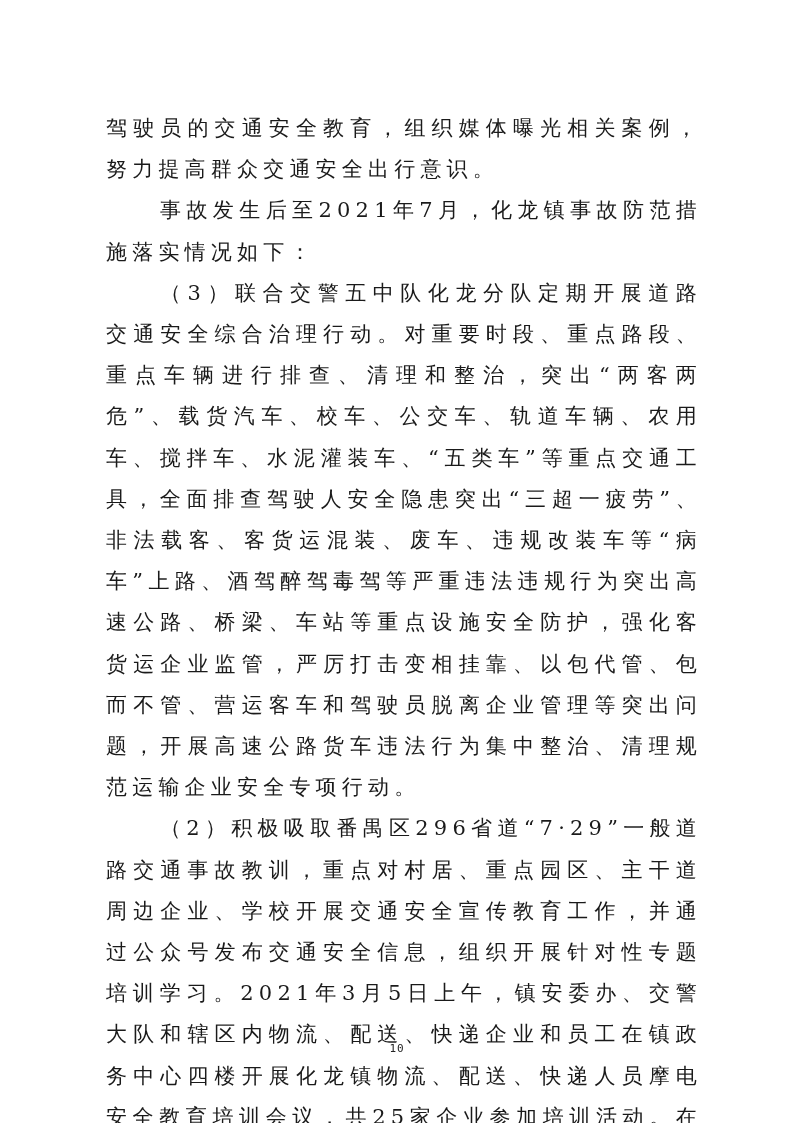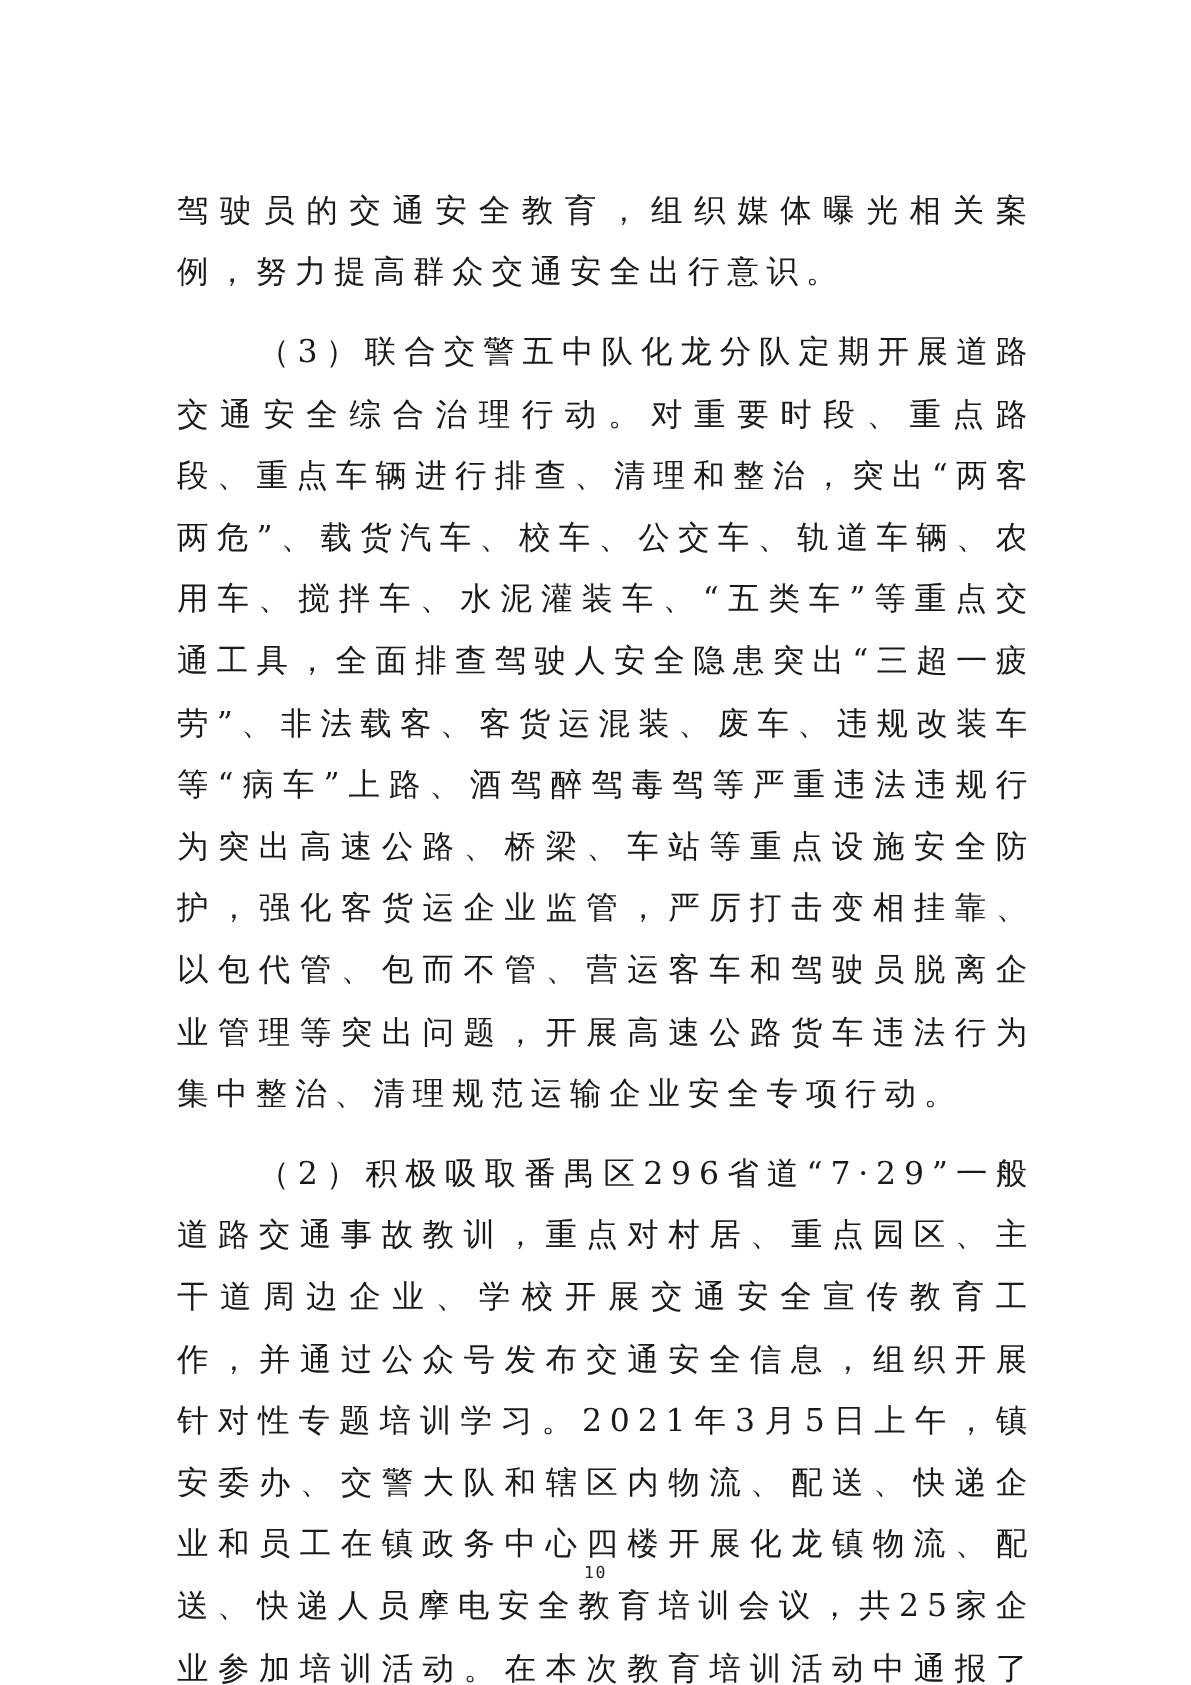--- a/index.html
+++ b/index.html
@@ -10,36 +10,37 @@
     top: 108px;
     width: 596px;
     font-family: "DejaVu Serif", "Liberation Serif", serif;
     font-size: 21px;
     line-height: 41.2px;
     color: #1a1a1a;
     letter-spacing: 5.2px;
     text-align: justify;
     text-align-last: left;
   }
-  .para { margin: 12px; padding: 0; }
+  .para { margin: 0; padding: 0; }
   .indent { text-indent: 54px; }
   .page-number {
     position: absolute;
     top: 1042px;
     left: 0;
     width: 794px;
     text-align: center;
     font-family: "DejaVu Sans Mono", "Liberation Mono", monospace;
     font-size: 11px;
     color: #222;
     letter-spacing: 1px;
   }
 </style>
 </head>
 <body>
 
 <div class="page">
   <p class="para">驾驶员的交通安全教育，组织媒体曝光相关案例，努力提高群众交通安全出行意识。</p>
+  <p class="para indent">事故发生后至2021年7月，化龙镇事故防范措施落实情况如下：</p>
   <p class="para indent">（3）联合交警五中队化龙分队定期开展道路交通安全综合治理行动。对重要时段、重点路段、重点车辆进行排查、清理和整治，突出“两客两危”、载货汽车、校车、公交车、轨道车辆、农用车、搅拌车、水泥灌装车、“五类车”等重点交通工具，全面排查驾驶人安全隐患突出“三超一疲劳”、非法载客、客货运混装、废车、违规改装车等“病车”上路、酒驾醉驾毒驾等严重违法违规行为突出高速公路、桥梁、车站等重点设施安全防护，强化客货运企业监管，严厉打击变相挂靠、以包代管、包而不管、营运客车和驾驶员脱离企业管理等突出问题，开展高速公路货车违法行为集中整治、清理规范运输企业安全专项行动。</p>
   <p class="para indent">（2）积极吸取番禺区296省道“7·29”一般道路交通事故教训，重点对村居、重点园区、主干道周边企业、学校开展交通安全宣传教育工作，并通过公众号发布交通安全信息，组织开展针对性专题培训学习。2021年3月5日上午，镇安委办、交警大队和辖区内物流、配送、快递企业和员工在镇政务中心四楼开展化龙镇物流、配送、快递人员摩电安全教育培训会议，共25家企业参加培训活动。在本次教育培训活动中通报了296省道“7·29”道路交通事故和2020年化龙镇辖区道路</p>
 </div>
 
 <div class="page-number">10</div>
 
 </body></html>

